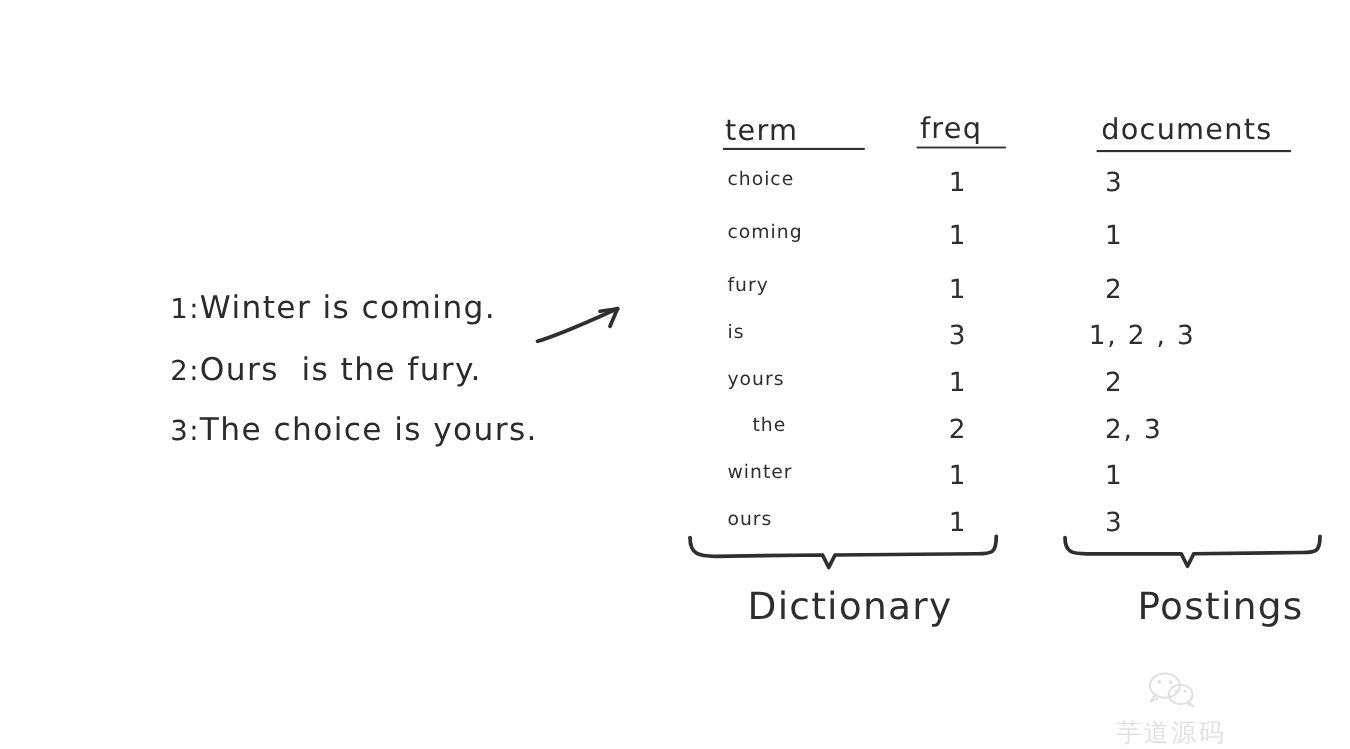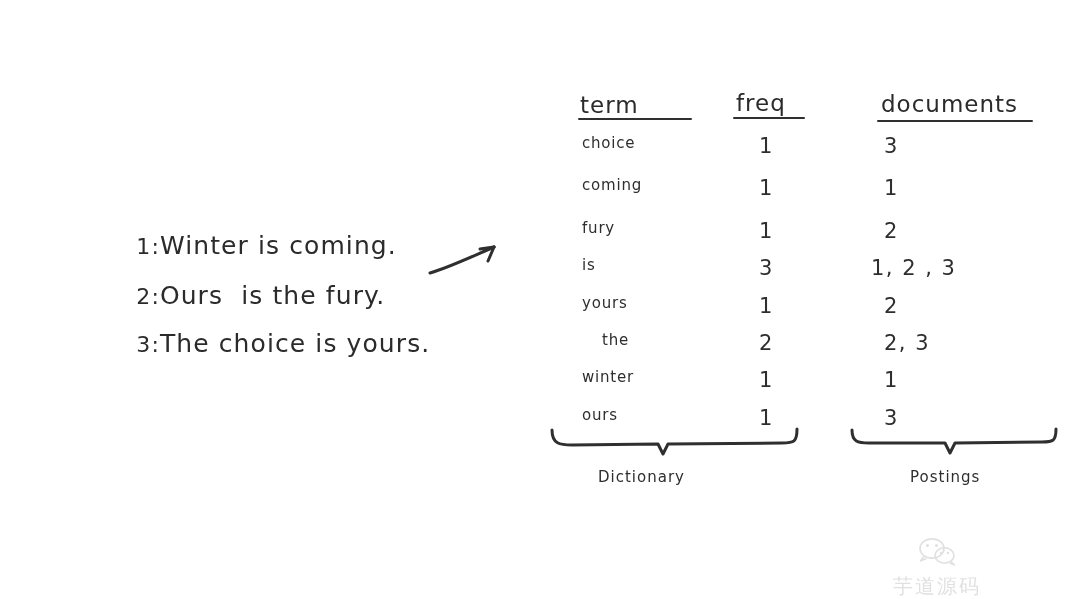--- a/index.html
+++ b/index.html
@@ -65,21 +65,21 @@
     text-align: center;
     width: 40px;
   }
   .docs-cell {
     font-size: 21px;
     color: #2e2e2e;
     letter-spacing: 1.5px;
   }
 
   .brace-label {
-    font-size: 15px;
+    font-size: 30px;
     color: #2e2e2e;
     letter-spacing: 1px;
   }
 
   svg.ink {
     position: absolute;
     overflow: visible;
     pointer-events: none;
   }
   svg.ink path, svg.ink line {

